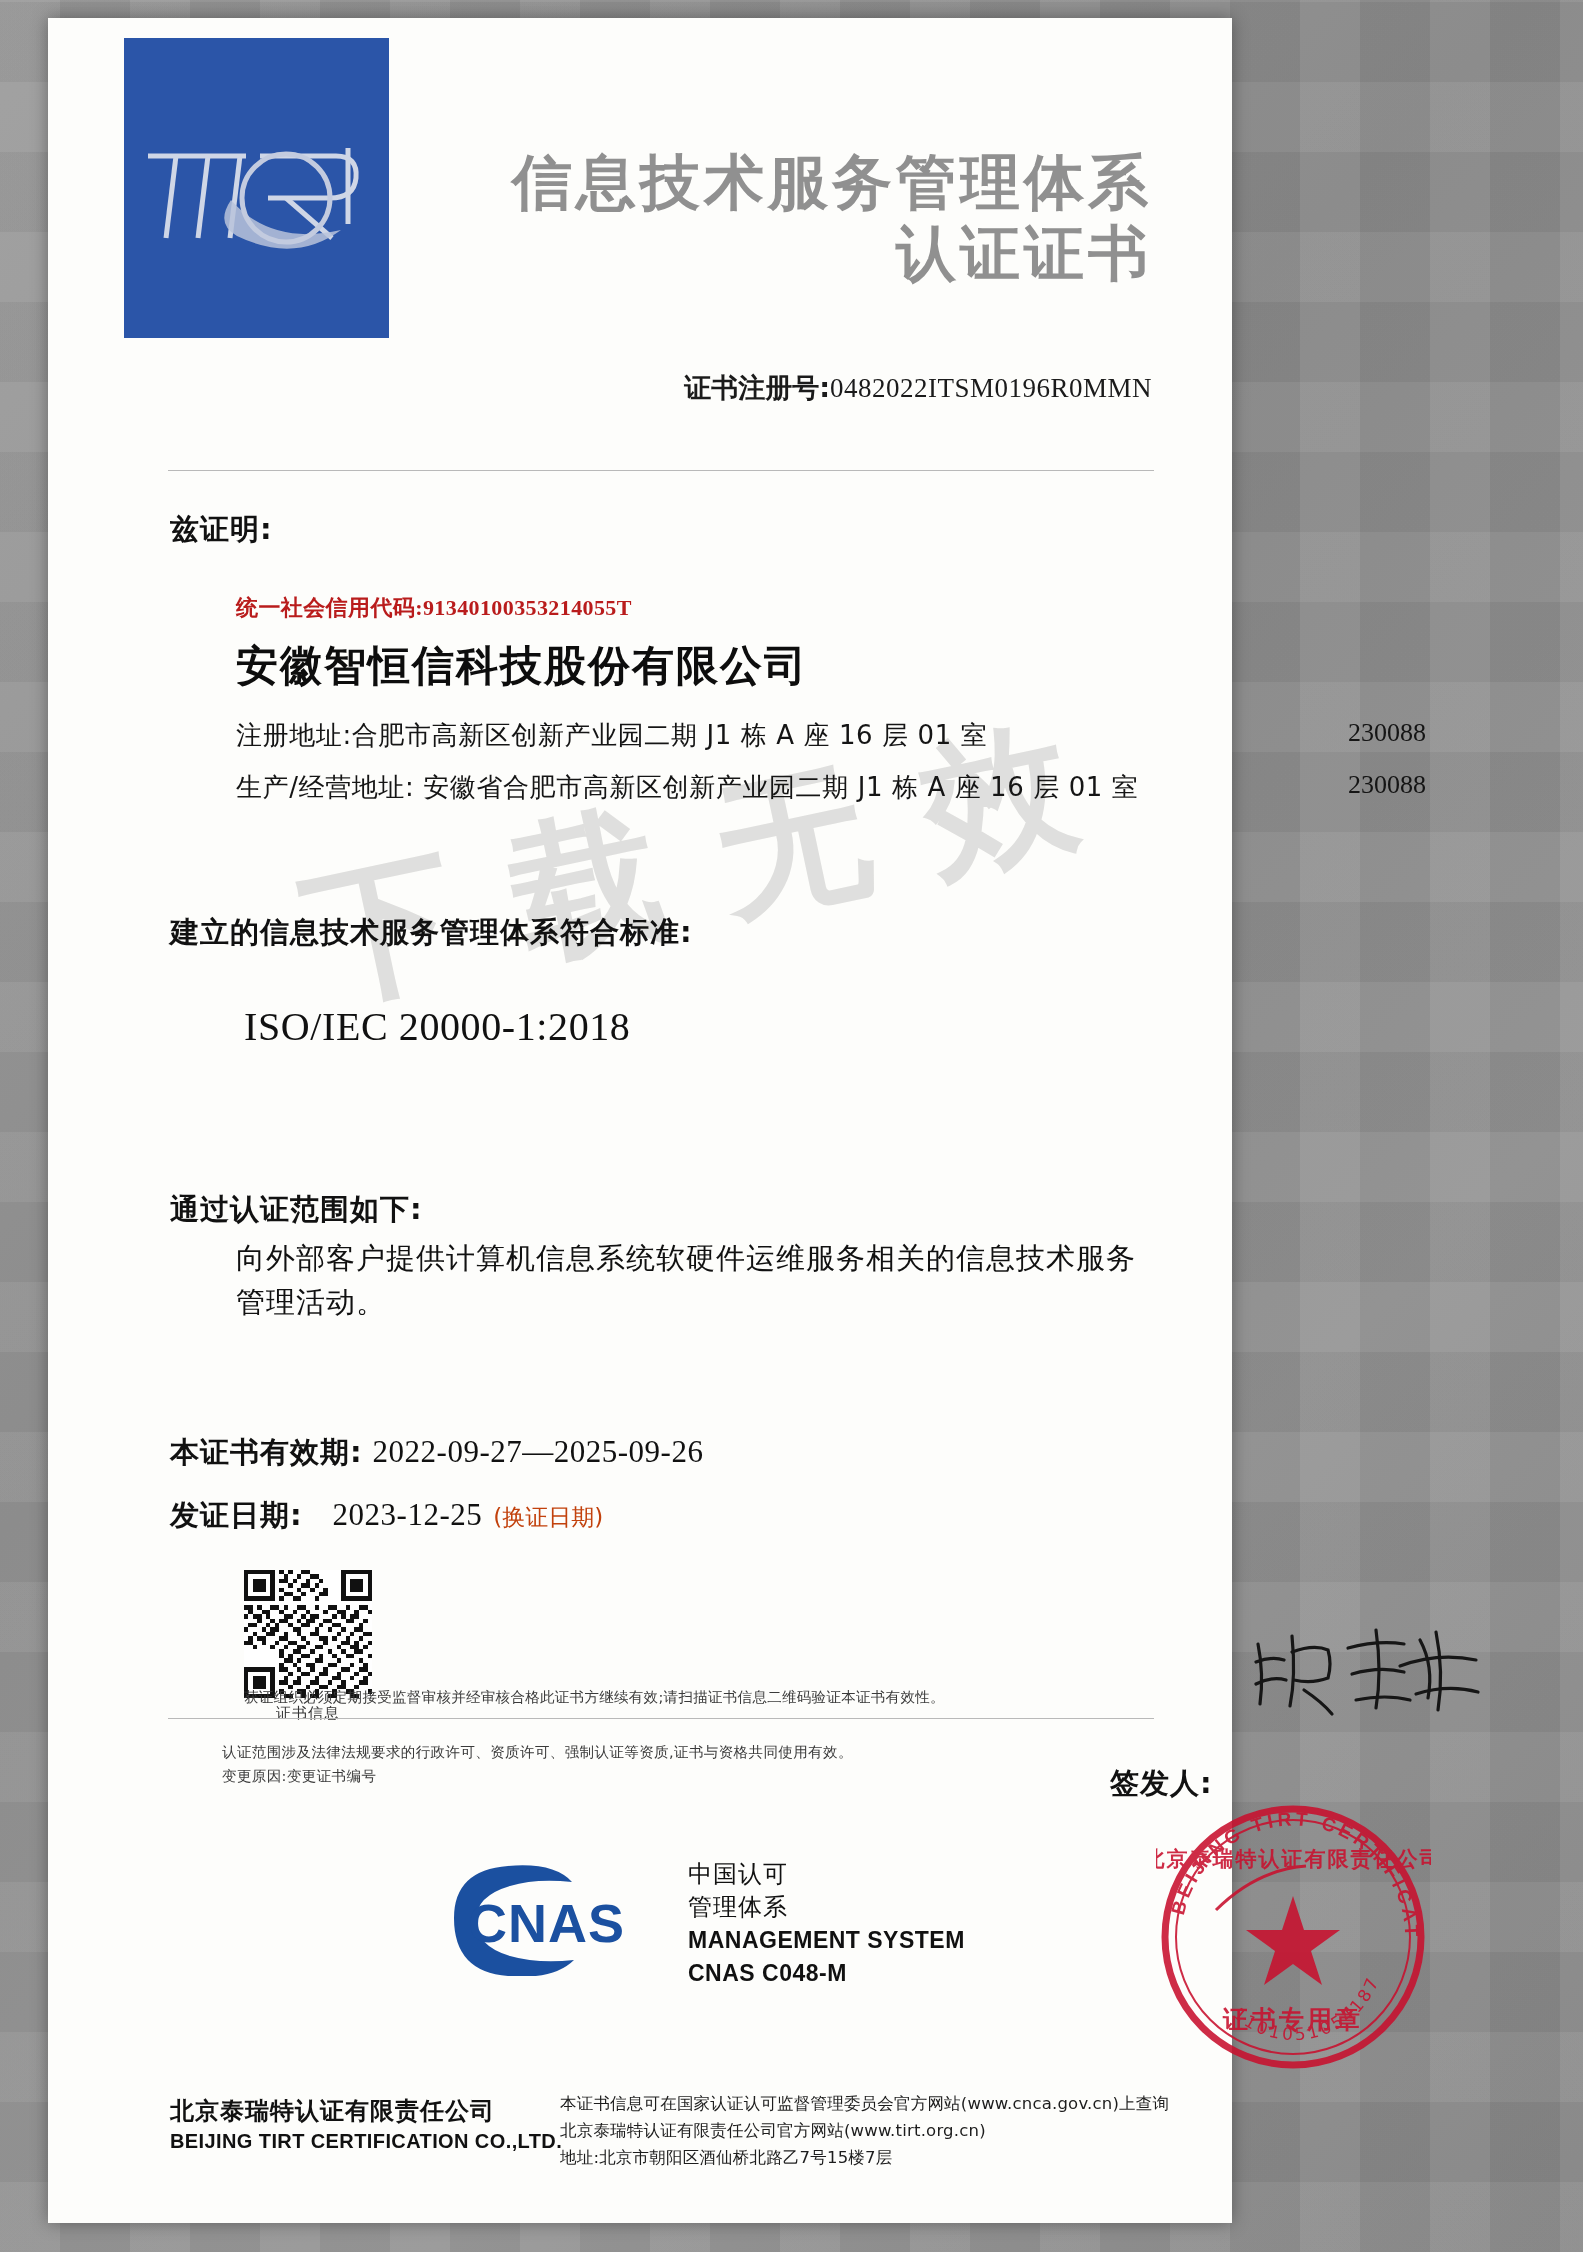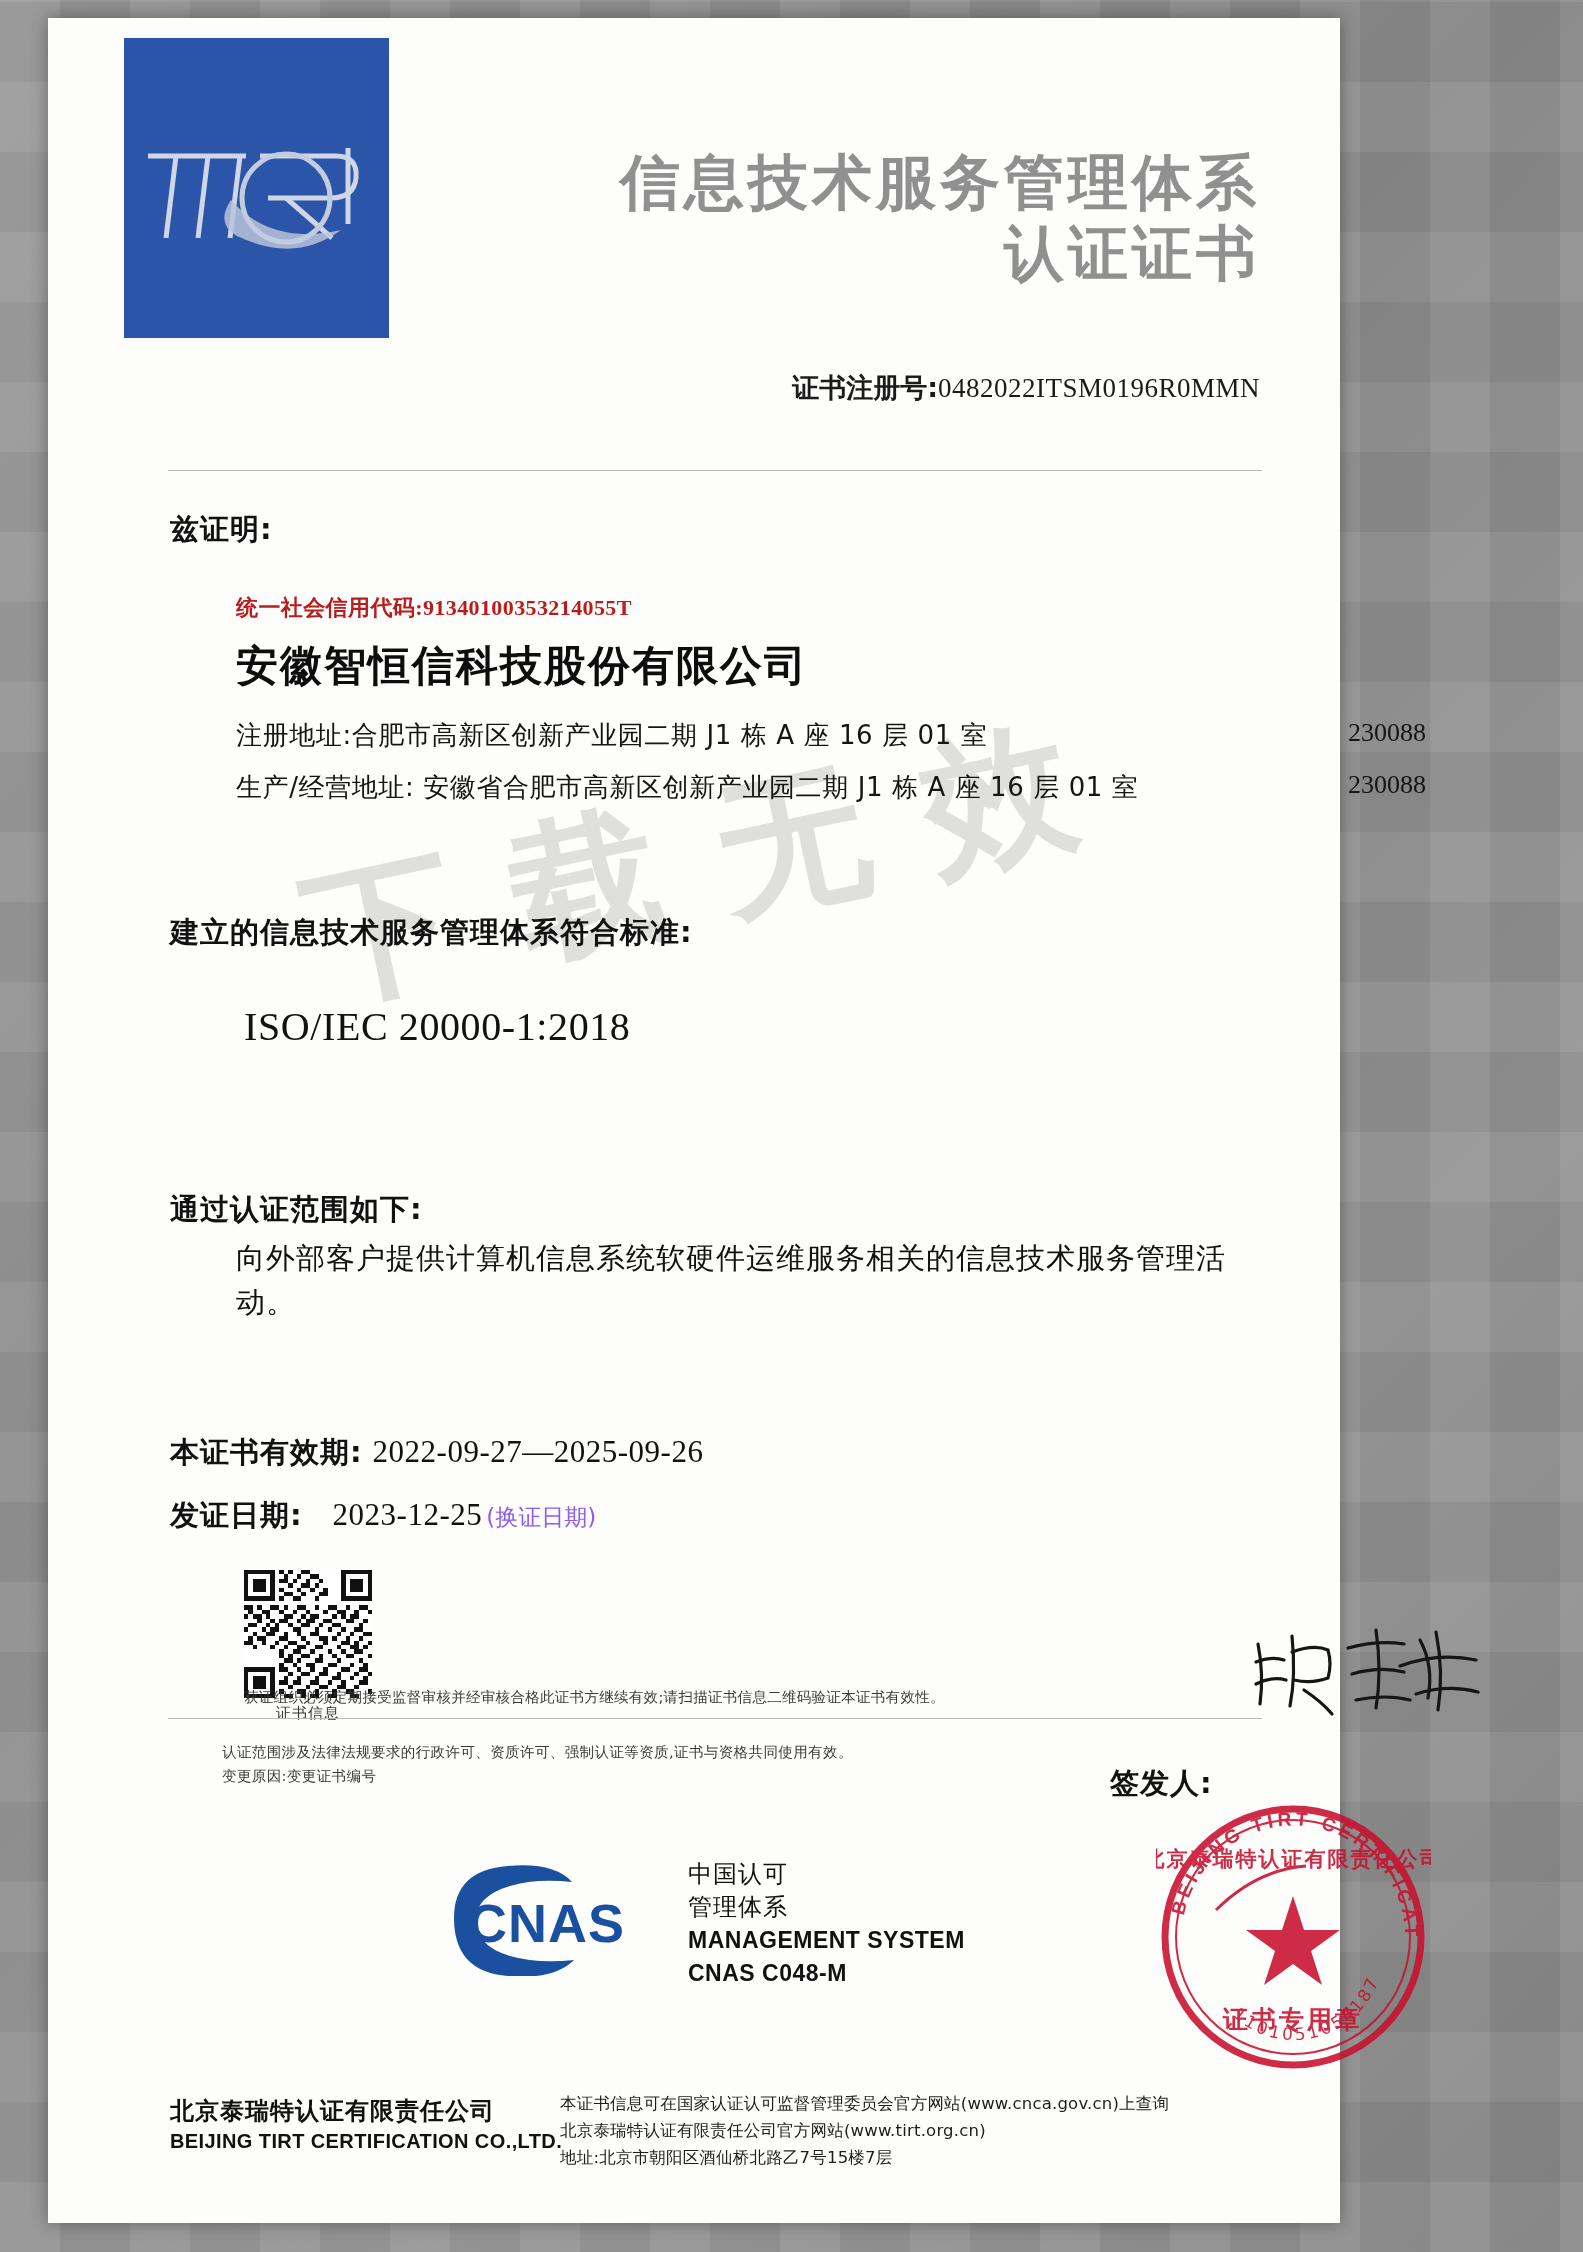--- a/index.html
+++ b/index.html
@@ -23,21 +23,21 @@
       repeating-linear-gradient(90deg, rgba(255,255,255,0.045) 0 60px, rgba(0,0,0,0.035) 60px 130px),
       repeating-linear-gradient(0deg, rgba(255,255,255,0.04) 0 70px, rgba(0,0,0,0.03) 70px 150px),
       linear-gradient(135deg, #9a9a9a 0%, #8b8b8b 40%, #949494 70%, #888 100%);
   }
 
   
   .paper {
     position: absolute;
     left: 48px;
     top: 18px;
-    width: 1292px;
+    width: 1184px;
     height: 2205px;
     background: #fdfdfb;
     box-shadow: 0 0 16px rgba(0,0,0,0.35);
   }
 
   
   .logo-box {
     position: absolute;
     left: 76px;
     top: 20px;
@@ -211,22 +211,22 @@
   .val-s2 {
     font-family: "Liberation Serif", serif;
     font-size: 31px;
     color: #111;
     letter-spacing: 0.5px;
     margin-left: 30px;
   }
   .paren {
     font-family: "DejaVu Sans", sans-serif;
     font-size: 23px;
-    color: #8b5cf6;
-    margin-left: 4px;
+    color: #c2410c;
+    margin-left: 11px;
   }
 
   
   .qr-wrap {
     position: absolute;
     left: 196px;
     top: 1552px;
     width: 128px;
   }
   .qr {

